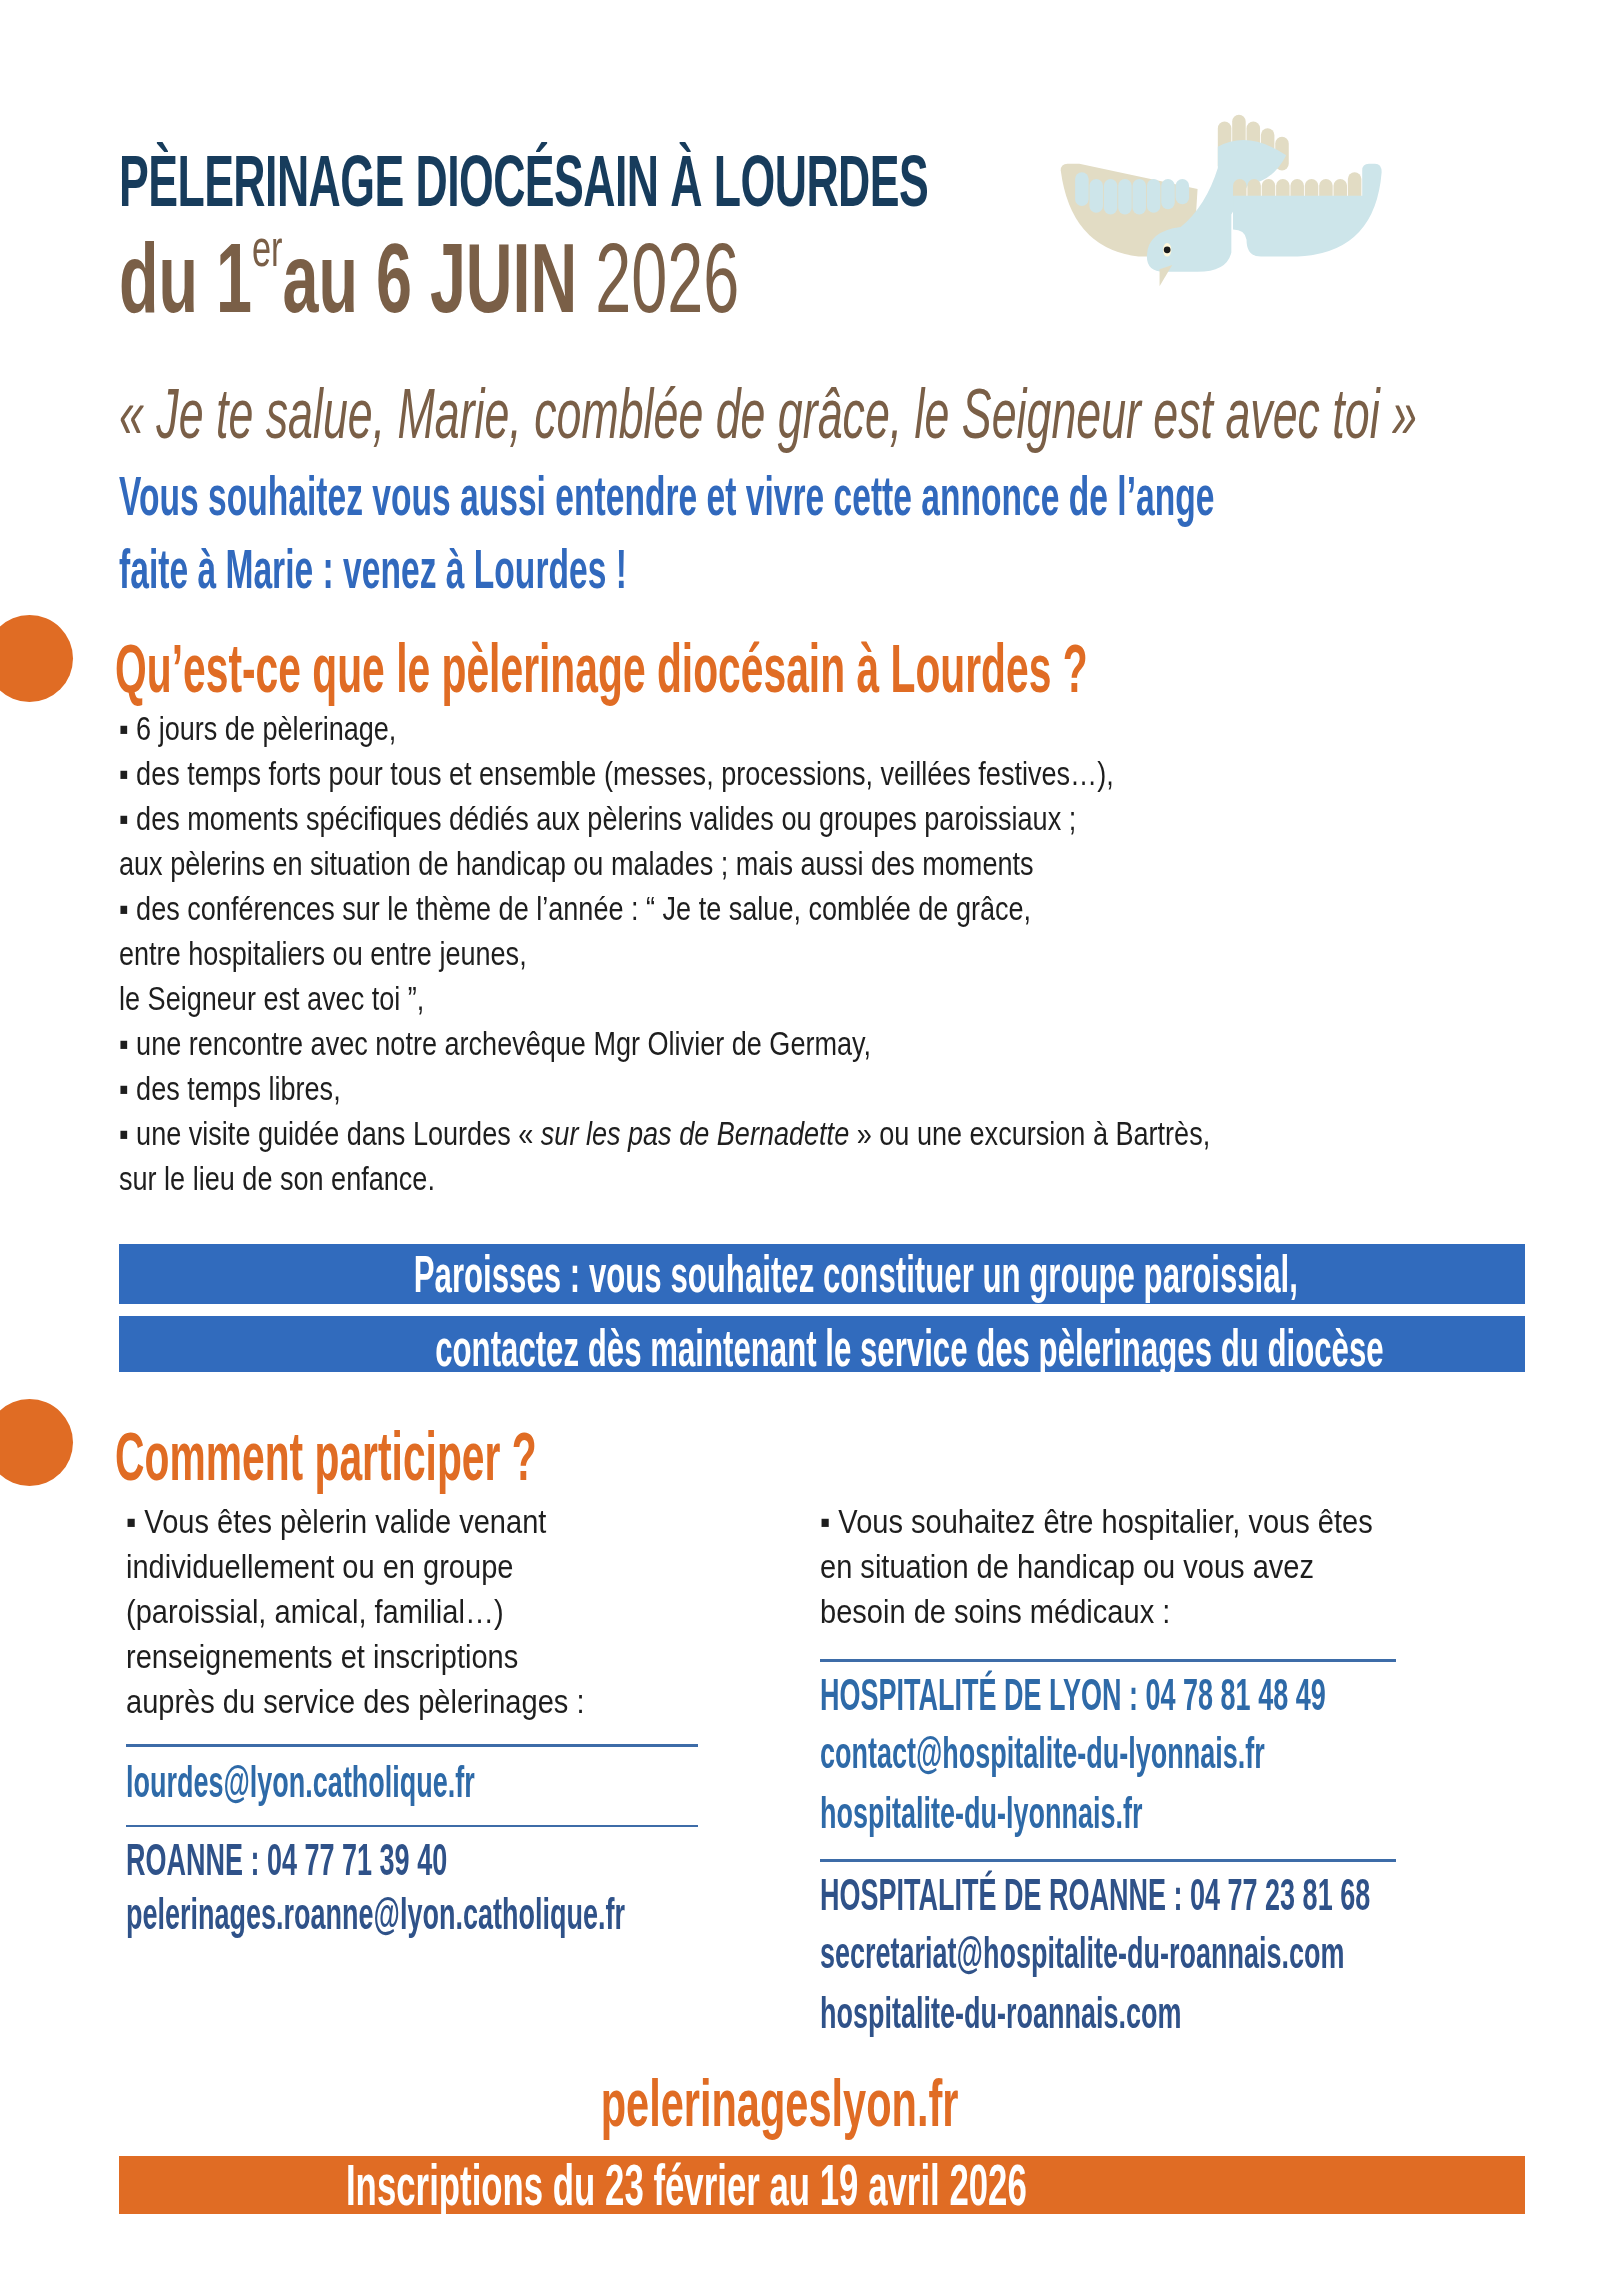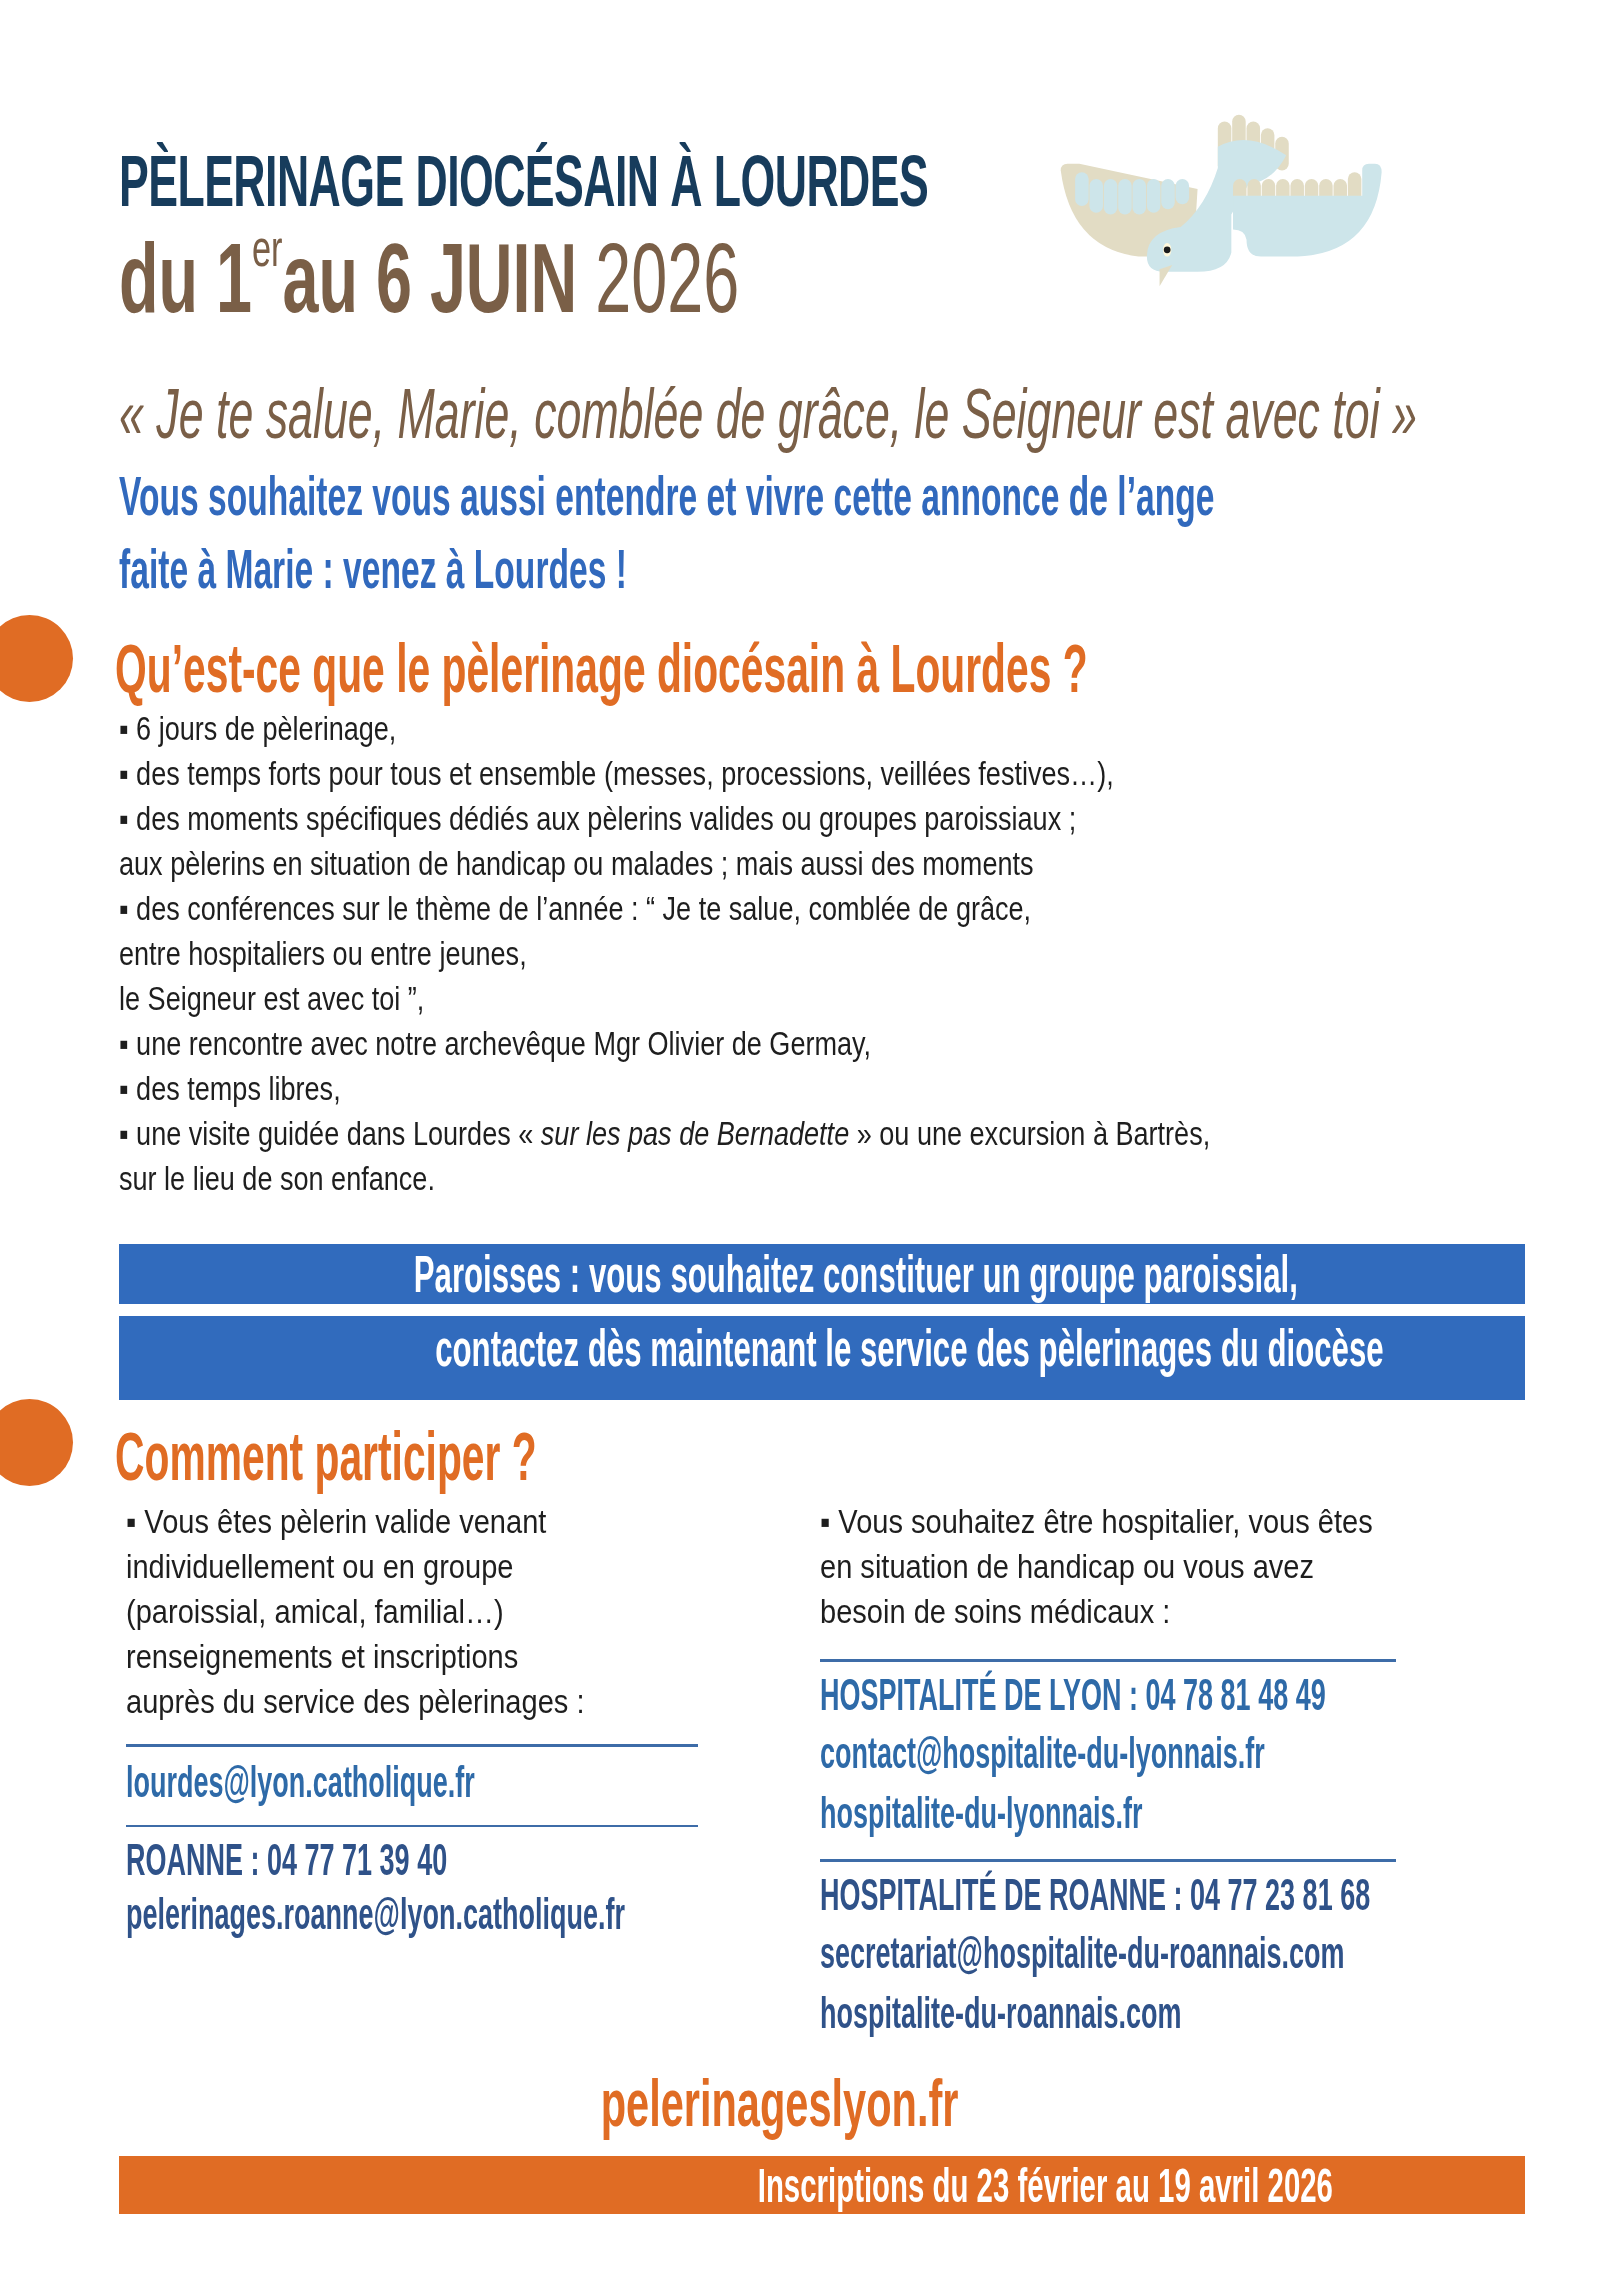--- a/index.html
+++ b/index.html
@@ -37,38 +37,38 @@
   #sec2 { top:1417px; }
 
   #bullets { left:119px; top:706px; width:1447px; }
   #bullets .line { font-size:33px; line-height:45px; height:45px; color:#1e1e1e; white-space:nowrap; }
   #bullets .line .narrow { transform:scaleX(0.82); }
 
   .band { left:119px; width:1406px; background:#316bbd; color:#ffffff; text-align:left;
           font-weight:bold; font-size:52px; overflow:hidden; }
   .band .narrow { transform:scaleX(0.60); transform-origin:center top; }
   #band1 { top:1244px; height:60px; line-height:60px; }
-  #band2 { top:1316px; height:84px; line-height:65px; }
+  #band2 { top:1316px; height:56px; line-height:65px; }
 
   .col { font-size:33px; line-height:45px; color:#1e1e1e; }
   .col .narrow { transform:scaleX(0.88); }
   #colL { left:126px; top:1499px; }
   #colR { left:820px; top:1499px; }
 
   .rule { height:2.7px; background:#3d6ca8; }
   .contact { font-size:45px; font-weight:bold; white-space:nowrap; }
   .contact .narrow { transform:scaleX(0.60); }
   .c-lyon { color:#2e6aa8; }
   .c-roanne { color:#2f5289; }
 
   #website { left:0; width:1560px; text-align:center; top:2064px; font-size:67px;
              font-weight:bold; color:#e06c24; }
   #website .narrow { transform:scaleX(0.62); transform-origin:center top; }
   #footerbar { left:119px; width:1406px; top:2156px; height:58px; line-height:58px;
-               background:#e06c24; color:#ffffff; text-align:right; font-size:49px; font-weight:bold; overflow:hidden; }
+               background:#e06c24; color:#ffffff; text-align:left; font-size:58px; font-weight:bold; overflow:hidden; }
   #footerbar .narrow { transform:scaleX(0.60); transform-origin:center top; }
 </style>
 </head>
 <body>
 
 <div id="title1" class="abs cond">
   <span class="narrow">PÈLERINAGE DIOCÉSAIN À LOURDES</span>
 </div>
 <div id="title2" class="abs cond">
   <span class="narrow">

